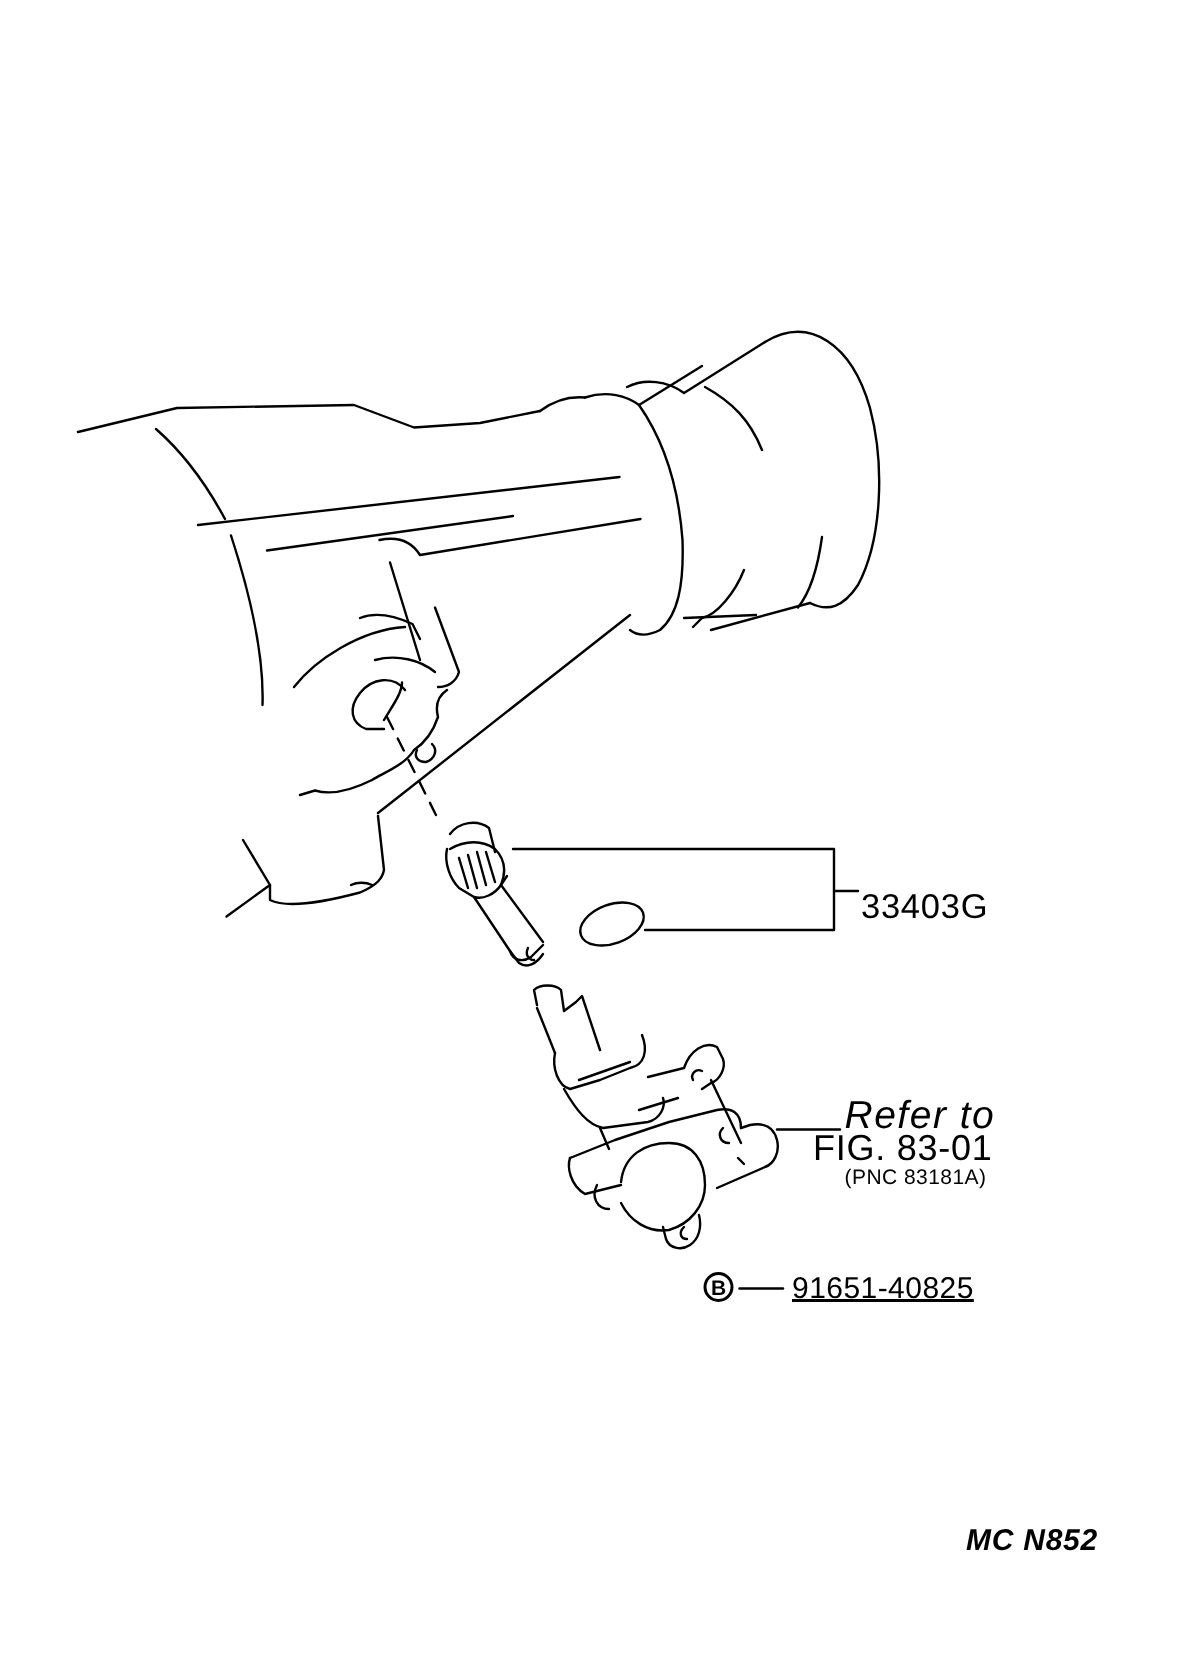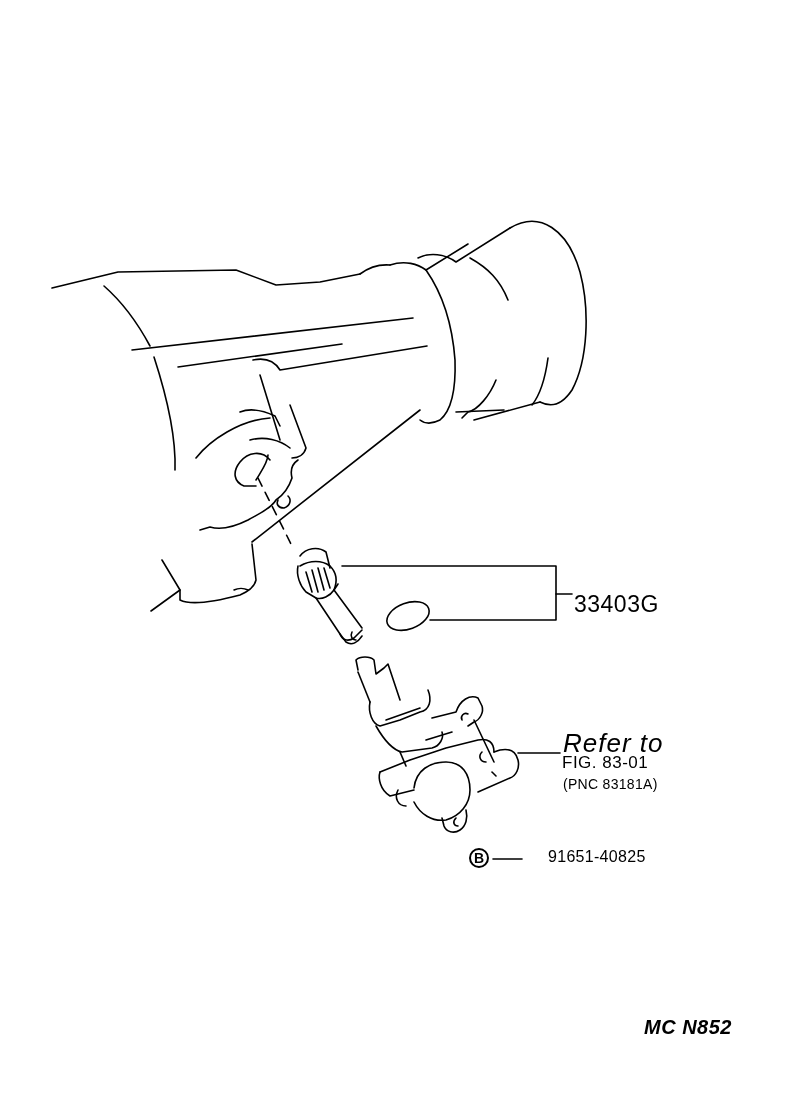--- a/index.html
+++ b/index.html
@@ -2,24 +2,24 @@
 <html><head>
 <meta charset="utf-8">
 <style>
   html, body { margin: 0; padding: 0; background: #ffffff; }
   body { width: 792px; height: 1114px; position: relative; overflow: hidden; font-family: "Liberation Sans", "DejaVu Sans", sans-serif; color: #000; }
   #drawing { position: absolute; left: 0; top: 0; width: 792px; height: 1114px; }
   #drawing path, #drawing line, #drawing ellipse, #drawing polyline, #drawing circle { fill: none; stroke: #000; stroke-width: 1.6; stroke-linecap: round; stroke-linejoin: round; }
   .lbl { position: absolute; white-space: nowrap; line-height: 1; color: #000; }
   .part-33403 { left: 574px; top: 593px; font-size: 23px; letter-spacing: 0.5px; }
   .refer-1 { left: 563px; top: 730px; font-size: 26px; letter-spacing: 1px; font-style: italic; }
-  .refer-2 { left: 562px; top: 754px; font-size: 17px; letter-spacing: 0.5px; }
+  .refer-2 { left: 542px; top: 754px; font-size: 24px; letter-spacing: 0.5px; }
   .refer-3 { left: 563px; top: 777px; font-size: 14px; letter-spacing: 0.3px; text-align: center; }
   .badge { position: absolute; left: 469px; top: 848px; width: 20px; height: 20px; border: 2px solid #000; border-radius: 50%; box-sizing: border-box; font-size: 14px; font-weight: bold; display: flex; align-items: center; justify-content: center; }
-  .part-91651 { left: 548px; top: 849px; font-size: 16px; letter-spacing: 0.3px; }
+  .part-91651 { left: 528px; top: 849px; font-size: 20px; letter-spacing: 0.3px; text-decoration: underline; }
   .fig-code { left: 644px; top: 1017px; font-size: 20px; font-weight: bold; letter-spacing: 0.5px; font-style: italic; }
 </style>
 </head>
 <body>
 
 <svg id="drawing" viewBox="0 0 792 1114" xmlns="http://www.w3.org/2000/svg">
 
   <g>
     <path d="M52 288 L118 272 L236 270 L276 285 L320 282 L360 274"></path>
     <path d="M360 274 C368 268 378 264 390 265"></path>

